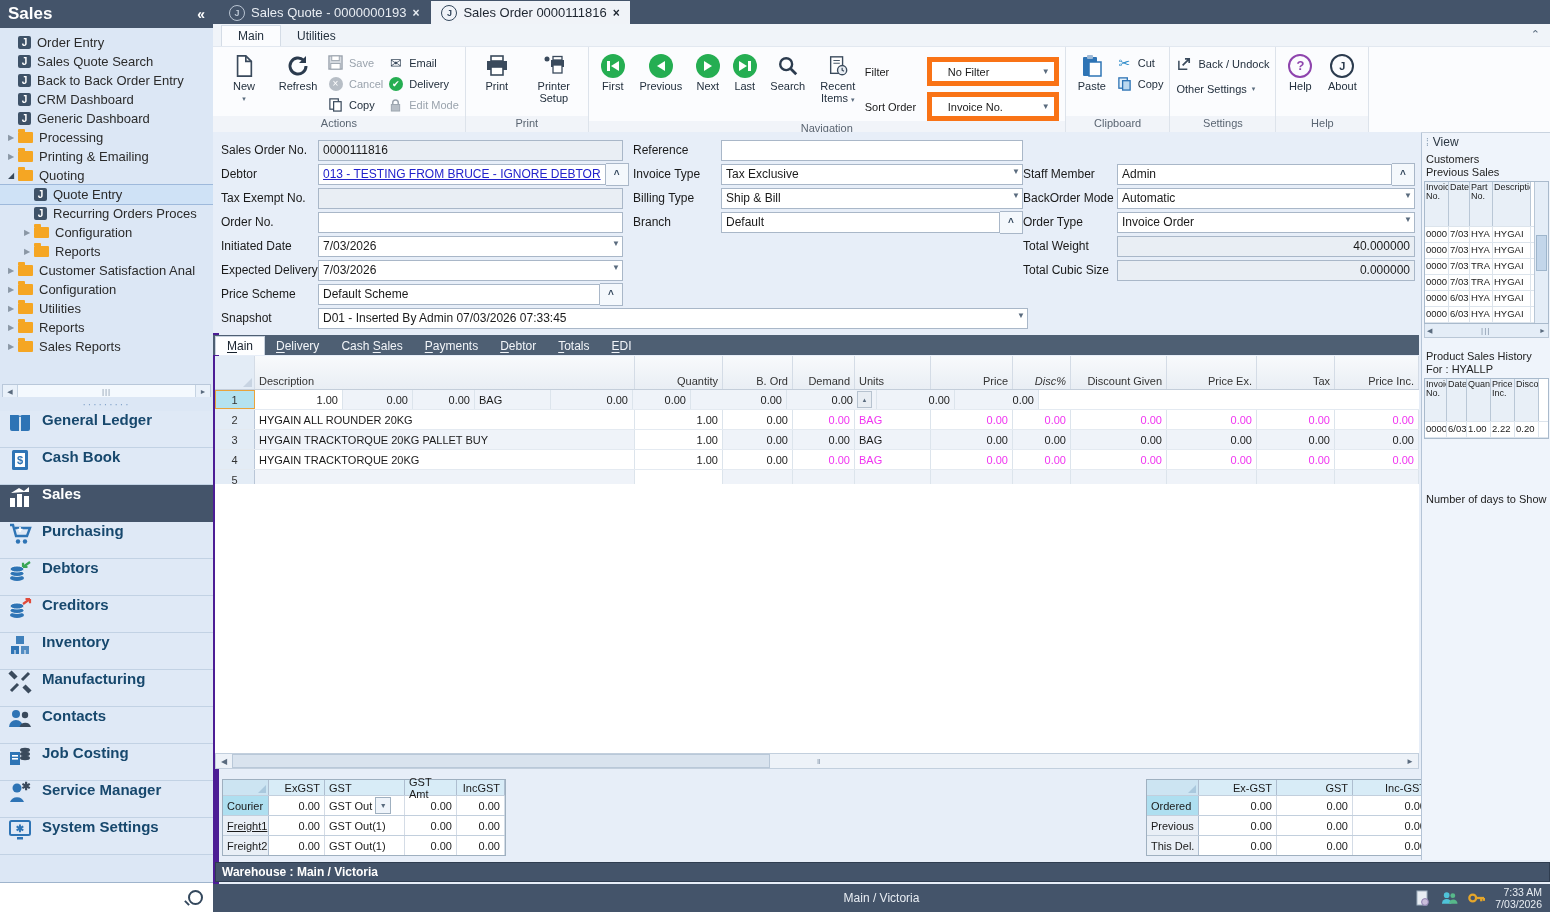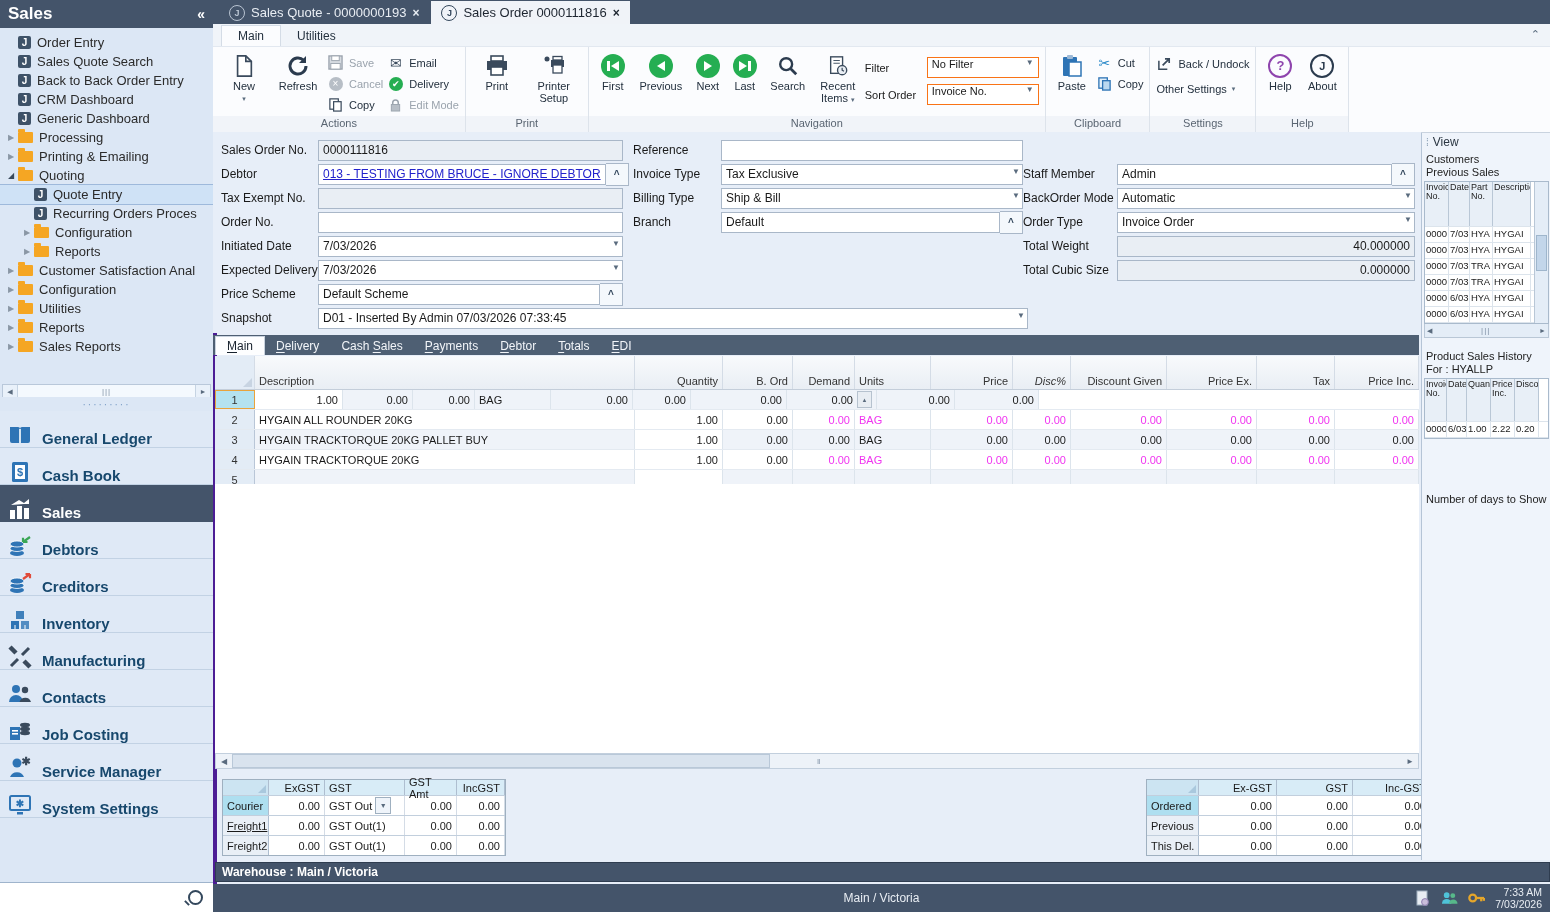--- a/index.html
+++ b/index.html
@@ -1,36 +1,36 @@
 <!DOCTYPE html>
 <html><head>
 <meta charset="utf-8">
 <style>
   html,body{margin:0;padding:0;background:#cfd8e4;font-family:"Liberation Sans",sans-serif;}
   #app{position:relative;width:1550px;height:912px;background:#E7EEF8;overflow:hidden;font-size:12px;color:#1a1a1a;}
   
-  #sidebar{position:absolute;left:0;top:0;width:213px;height:912px;background:#DCE7F5;border-right:4px solid #4c1d95;}
+  #sidebar{position:absolute;left:0;top:0;width:213px;height:912px;background:#DCE7F5;border-right:6px solid #4c1d95;}
   .sb-title{height:28px;background:#44546A;color:#fff;display:flex;align-items:center;justify-content:space-between;padding:0 8px;font-size:17px;font-weight:bold;}
   .sb-collapse{font-size:14px;cursor:pointer;}
   .sb-tree{position:absolute;top:28px;left:0;right:0;height:356px;background:#DCE7F5;padding-top:5px;overflow:hidden;}
   .tree-item{display:flex;align-items:center;height:19px;font-size:13px;color:#2b2b2b;white-space:nowrap;}
   .tree-item .exp{width:14px;text-align:center;font-size:8px;color:#8a97a5;flex:0 0 14px;}
   .tree-item .exp.open{color:#3a4a5c;}
   .tree-item.lvl1{padding-left:4px;}
   .tree-item.lvl2{padding-left:20px;}
   .jicon{width:13px;height:13px;background:#3E5268;color:#fff;font-size:10px;font-weight:bold;display:inline-flex;align-items:center;justify-content:center;border-radius:2px;margin-right:6px;flex:0 0 13px;}
   .folder{width:15px;height:11px;background:#F5A623;border-radius:1px;position:relative;margin-right:6px;flex:0 0 15px;}
   .folder::before{content:"";position:absolute;top:-3px;left:0;width:7px;height:3px;background:#F5A623;border-radius:1px 1px 0 0;}
   .tree-item.sel{background:#CFE2F6;outline:1px solid #9EB9DB;}
   .sb-hscroll{position:absolute;top:384px;left:2px;right:2px;height:13px;background:#E9F1FA;border:1px solid #B9C8DA;display:flex;align-items:center;}
   .sb-hscroll .arr{width:14px;text-align:center;font-size:7px;color:#5A6B7E;}
   .sb-hscroll .track{flex:1;display:flex;align-items:center;justify-content:center;background:#F4F9FE;height:100%;border-left:1px solid #C6D4E3;border-right:1px solid #C6D4E3;color:#7d8fa3;font-size:8px;letter-spacing:1px;}
   .sb-split{position:absolute;top:397px;left:0;right:0;height:14px;display:flex;align-items:center;justify-content:center;color:#7A9CC6;font-size:10px;letter-spacing:2px;background:#DCE7F5;}
   .sb-modules{position:absolute;top:411px;left:0;right:0;}
-  .module{height:36px;display:flex;align-items:flex-end;gap:10px;padding:0 0 0 8px;border-bottom:1px solid #C2D2E4;background:#DFE9F6;color:#17486D;font-weight:bold;font-size:15px;cursor:pointer;}
+  .module{height:36px;display:flex;align-items:flex-start;gap:10px;padding:0 0 0 8px;border-bottom:1px solid #C2D2E4;background:#DFE9F6;color:#17486D;font-weight:bold;font-size:15px;cursor:pointer;}
   .module svg{width:24px;height:24px;flex:0 0 24px;}
   .module.sel{background:#44546A;color:#fff;border-bottom:1px solid #44546A;}
   .sb-search{position:absolute;bottom:0;left:0;right:0;height:29px;background:#fff;border-top:1px solid #9FB4CC;display:flex;align-items:center;}
   .sb-search input{flex:1;border:none;outline:none;height:100%;padding:0 6px;font-size:12px;background:transparent;}
   .mag{width:11px;height:11px;border:2px solid #33475C;border-radius:50%;position:relative;margin-right:10px;}
   .mag::after{content:"";position:absolute;width:6px;height:2px;background:#33475C;transform:rotate(45deg);left:-6px;top:10px;}
   
   #main{position:absolute;left:213px;top:0;width:1337px;height:912px;}
   .doc-tabs{height:24px;background:#44546A;display:flex;align-items:flex-end;padding-left:6px;gap:2px;}
   .dtab{height:23px;display:flex;align-items:center;gap:6px;padding:0 10px;font-size:13px;color:#E8EDF3;cursor:pointer;}
@@ -49,21 +49,21 @@
   .rbtn-lg{width:50px;display:flex;flex-direction:column;align-items:center;font-size:11px;color:#23303e;text-align:center;gap:1px;padding-top:2px;cursor:pointer;line-height:12px;}
   .rbtn-lg .ic{height:26px;display:flex;align-items:center;justify-content:center;}
   .rcol{display:flex;flex-direction:column;gap:4px;padding-top:3px;}
   .rbtn-sm{display:flex;align-items:center;gap:5px;font-size:11px;color:#23303e;height:17px;cursor:pointer;white-space:nowrap;}
   .rbtn-sm .ic{width:17px;display:flex;justify-content:center;}
   .disabled{color:#9AA3AD !important;}
   .navc{width:24px;height:24px;border-radius:50%;background:#25AE52;display:flex;align-items:center;justify-content:center;gap:1px;}
   .navc .tri-r{width:0;height:0;border-left:8px solid #fff;border-top:5px solid transparent;border-bottom:5px solid transparent;}
   .navc .tri-l{width:0;height:0;border-right:8px solid #fff;border-top:5px solid transparent;border-bottom:5px solid transparent;}
   .navc .bar{width:2.5px;height:10px;background:#fff;}
-  .rcombo{width:106px;height:19px;border:1px solid #f97316;background:#fff;display:flex;font-size:11px;padding-left:4px;justify-content:space-between;}
+  .rcombo{width:106px;height:19px;border:5px solid #f97316;background:#fff;display:flex;align-items:center;font-size:11px;padding-left:16px;justify-content:space-between;}
   .rcombo .dd{color:#5A6B7E;font-size:8px;padding-right:4px;}
   .fieldrow{display:flex;align-items:center;gap:6px;}
   .fieldrow .flab{width:56px;font-size:11px;}
   .circ{width:20px;height:20px;border-radius:50%;display:flex;align-items:center;justify-content:center;font-weight:bold;font-size:13px;}
   .circ.help{border:2px solid #8E44AD;color:#8E44AD;}
   .circ.about{border:2px solid #2B3B4E;color:#2B3B4E;font-size:11px;}
   
   #form{position:absolute;left:0;top:132px;width:1208px;height:201px;background:#E7EEF8;}
   .fcol{position:absolute;top:6px;}
   #fcol1{left:8px;width:402px;}
@@ -275,20 +275,31 @@
               <rect x="9" y="9" width="5" height="13" fill="currentColor"></rect>
               <rect x="16" y="11" width="5" height="11" fill="currentColor"></rect>
               <path d="M3 8l8-5 5 3 5-4v5h-5z" fill="currentColor"></path>
             </svg>
           </span>
           <span style="color: rgb(255, 255, 255);">Sales</span>
         </div>
         <div class="module" style="color: rgb(46, 116, 181);">
           <span style="width: 24px; height: 24px; flex: 0 0 24px; display: inline-flex;">
             <svg viewBox="0 0 24 24">
+              <path d="M2 3h3l3 11h11l3-8H7" fill="none" stroke="currentColor" stroke-width="2.4"></path>
+              <circle cx="10" cy="19.5" r="2.2" fill="currentColor"></circle>
+              <circle cx="17" cy="19.5" r="2.2" fill="currentColor"></circle>
+              <path d="M12 5v5M9.5 7.5h5" stroke="#fff" stroke-width="1.6"></path>
+            </svg>
+          </span>
+          <span style="color: rgb(23, 72, 109);">Purchasing</span>
+        </div>
+        <div class="module" style="color: rgb(46, 116, 181);">
+          <span style="width: 24px; height: 24px; flex: 0 0 24px; display: inline-flex;">
+            <svg viewBox="0 0 24 24">
               <ellipse cx="9" cy="19" rx="7" ry="3" fill="currentColor"></ellipse>
               <ellipse cx="9" cy="14.5" rx="7" ry="3" fill="currentColor" stroke="#fff" stroke-width="0.8"></ellipse>
               <ellipse cx="9" cy="10" rx="7" ry="3" fill="currentColor" stroke="#fff" stroke-width="0.8"></ellipse>
               <path d="M22 3l-7 5M15 8h4.5M15 8V3.8" stroke="#3AA655" stroke-width="2.2" fill="none"></path>
             </svg>
           </span>
           <span style="color: rgb(23, 72, 109);">Debtors</span>
         </div>
         <div class="module" style="color: rgb(46, 116, 181);">
           <span style="width: 24px; height: 24px; flex: 0 0 24px; display: inline-flex;">

